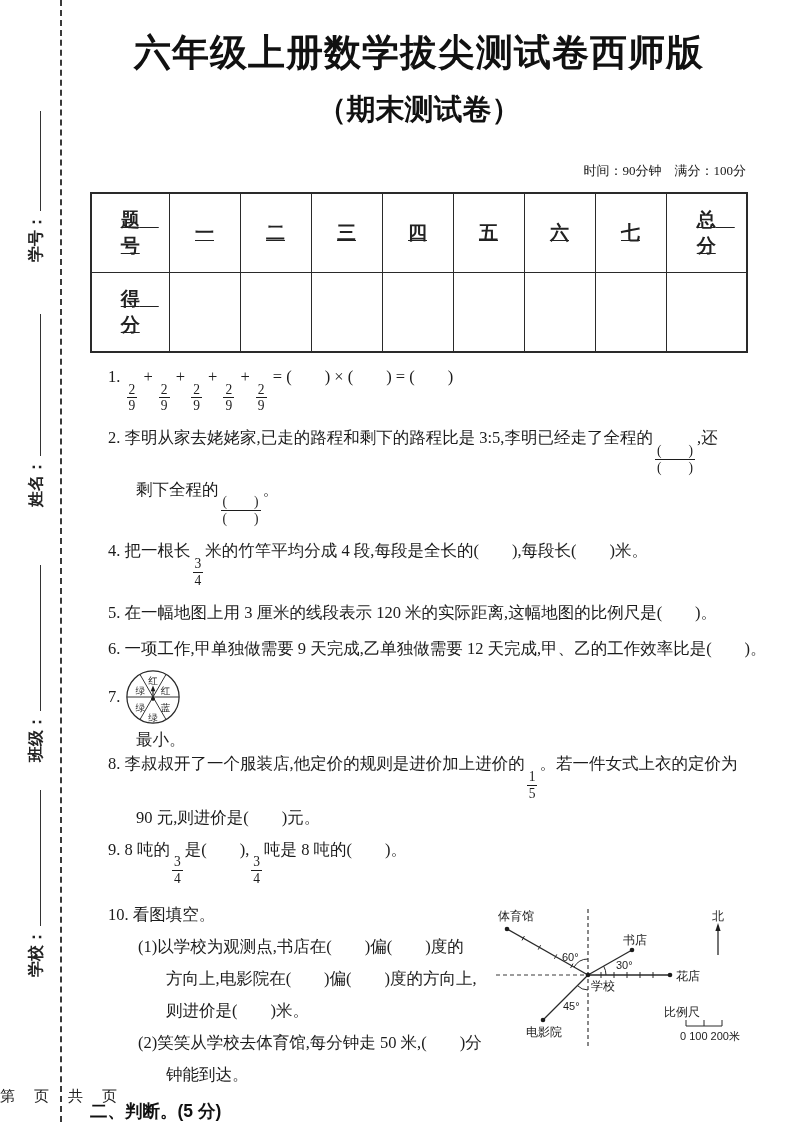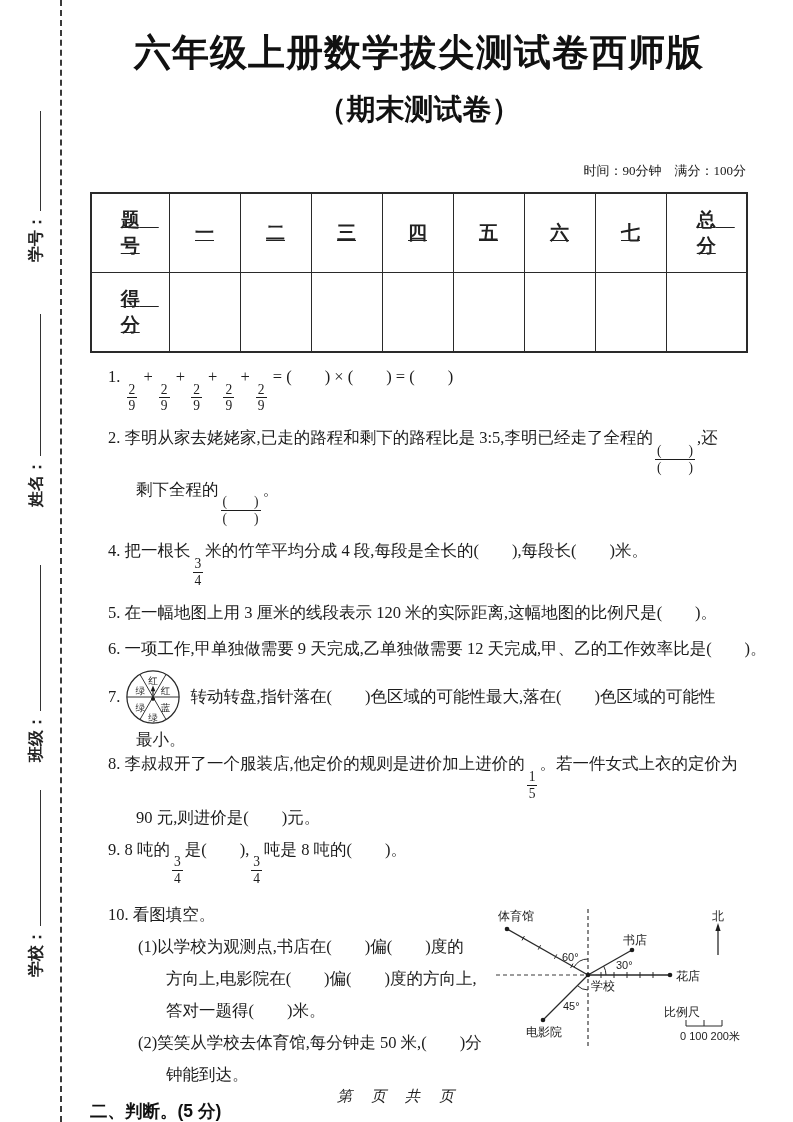--- a/index.html
+++ b/index.html
@@ -42,23 +42,23 @@
   .frac{display:inline-flex;flex-direction:column;vertical-align:-0.85em;text-align:center;
     line-height:1.18;font-size:0.82em;margin:0 2px;}
   .frac .fnum{border-bottom:1.4px solid #1c1c1c;padding:0 2px;}
   .frac .fden{padding:0 2px;}
   .q7-row{display:flex;align-items:center;margin:8px 0 0 18px;font-size:16.5px;white-space:nowrap;}
   .q7-row .spinner{margin:0 8px 0 4px;flex:0 0 auto;}
   .q10-block{position:relative;margin-top:6px;}
   .q10-line{margin:8px 0 0 48px;font-size:16.5px;white-space:nowrap;line-height:1.45;}
   .q10-line.cont{margin-left:76px;}
   .map-figure{position:absolute;left:400px;top:0;}
-  .footer{position:absolute;bottom:16px;left:0;width:793px;text-align:center;
+  .footer{position:absolute;bottom:16px;left:0;width:793px;
     font-size:15px;letter-spacing:2px;color:#222;
-    font-family:"Liberation Sans","DejaVu Sans",sans-serif;font-style:italic;}
+    font-family:"Liberation Sans","DejaVu Sans",sans-serif;}
   svg text{font-family:"Liberation Sans","DejaVu Sans",sans-serif;fill:#1c1c1c;}
   svg .ln{stroke:#2a2a2a;stroke-width:1.3;fill:none;}
   svg .dash{stroke:#3a3a3a;stroke-width:1.2;fill:none;stroke-dasharray:4 3;}
   svg .dot{fill:#1c1c1c;}
 </style>
 </head>
 <body>
 
 <div class="cut-line"></div>
 
@@ -162,42 +162,41 @@
       <text x="30" y="17" font-size="10" text-anchor="middle">红</text>
       <text x="43" y="27" font-size="10" text-anchor="middle">红</text>
       <text x="43" y="44" font-size="10" text-anchor="middle">蓝</text>
       <text x="30" y="55" font-size="10" text-anchor="middle">绿</text>
       <text x="17" y="44" font-size="10" text-anchor="middle">绿</text>
       <text x="17" y="27" font-size="10" text-anchor="middle">绿</text>
       <line x1="30" y1="33" x2="30" y2="22" class="ln"></line>
       <polygon points="30,18 27.6,24 32.4,24" class="dot"></polygon>
       <circle cx="30" cy="32" r="2" class="dot"></circle>
     </svg>
-    <span>转动转盘,指针落在(　　)色区域的可能性最大,落在(　　)色区域的可能性</span>
   </div>
   <div class="q cont">最小。</div>
 
   <div class="q" style="margin-top:0">8. 李叔叔开了一个服装店,他定价的规则是进价加上进价的<span class="frac">
         <span class="fnum">1</span>
         <span class="fden">5</span>
       </span>。若一件女式上衣的定价为</div>
   <div class="q cont" style="margin-top:4px">90 元,则进价是(　　)元。</div>
   <div class="q" style="margin-top:8px">9. 8 吨的<span class="frac">
         <span class="fnum">3</span>
         <span class="fden">4</span>
       </span>是(　　),<span class="frac">
         <span class="fnum">3</span>
         <span class="fden">4</span>
       </span>吨是 8 吨的(　　)。</div>
 
   <div class="q10-block">
     <div class="q" style="margin-top:16px">10. 看图填空。</div>
     <div class="q10-line">(1)以学校为观测点,书店在(　　)偏(　　)度的</div>
     <div class="q10-line cont">方向上,电影院在(　　)偏(　　)度的方向上,</div>
-    <div class="q10-line cont">答对一题得(　　)米。</div>
+    <div class="q10-line cont">则进价是(　　)米。</div>
     <div class="q10-line">(2)笑笑从学校去体育馆,每分钟走 50 米,(　　)分</div>
     <div class="q10-line cont">钟能到达。</div>
 
     <div class="map-figure">
       <svg width="290" height="150" viewBox="0 0 290 150">
         <line x1="98" y1="6" x2="98" y2="144" class="dash"></line>
         <line x1="6" y1="72" x2="98" y2="72" class="dash"></line>
         <line x1="98" y1="72" x2="180" y2="72" class="ln"></line>
         <line x1="111" y1="69" x2="111" y2="75" class="ln" style="stroke-width:1"></line>
         <line x1="124" y1="69" x2="124" y2="75" class="ln" style="stroke-width:1"></line>

